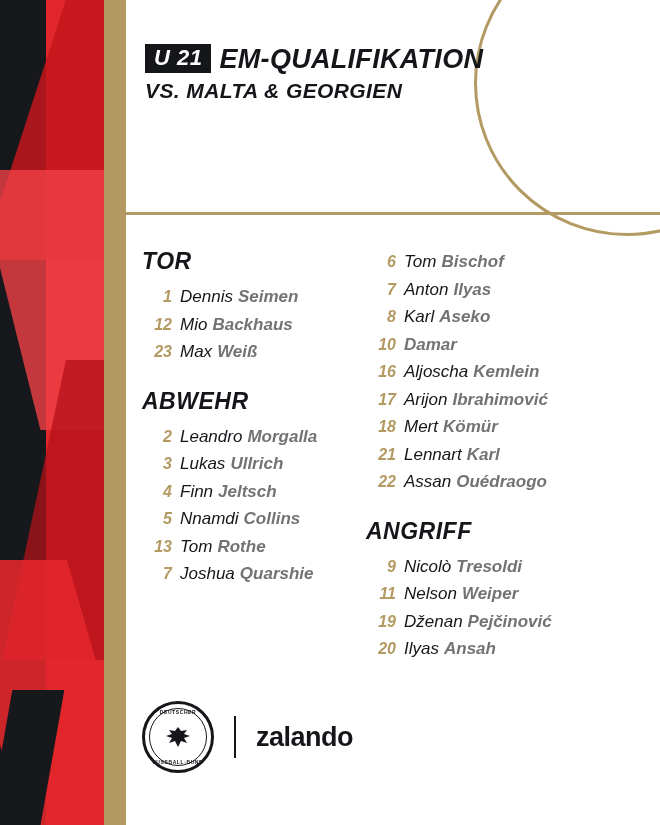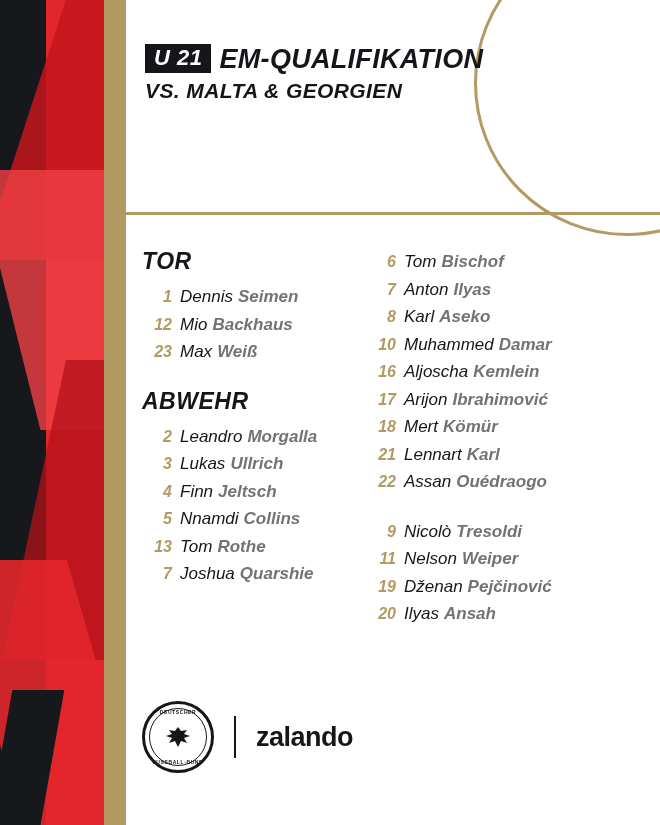--- a/index.html
+++ b/index.html
@@ -359,21 +359,20 @@
           <span class="first">Anton</span>
           <span class="last">Ilyas</span>
         </div>
         <div class="player">
           <span class="num">8</span>
           <span class="first">Karl</span>
           <span class="last">Aseko</span>
         </div>
         <div class="player">
           <span class="num">10</span>
-          <span class="first">Muhammed</span>
           <span class="last">Damar</span>
         </div>
         <div class="player">
           <span class="num">16</span>
           <span class="first">Aljoscha</span>
           <span class="last">Kemlein</span>
         </div>
         <div class="player">
           <span class="num">17</span>
           <span class="first">Arijon</span>
@@ -390,20 +389,21 @@
           <span class="last">Karl</span>
         </div>
         <div class="player">
           <span class="num">22</span>
           <span class="first">Assan</span>
           <span class="last">Ouédraogo</span>
         </div>
       </div>
 
       <div class="group">
+        <div class="group-title">ANGRIFF</div>
 
         <div class="player">
           <span class="num">9</span>
           <span class="first">Nicolò</span>
           <span class="last">Tresoldi</span>
         </div>
         <div class="player">
           <span class="num">11</span>
           <span class="first">Nelson</span>
           <span class="last">Weiper</span>

